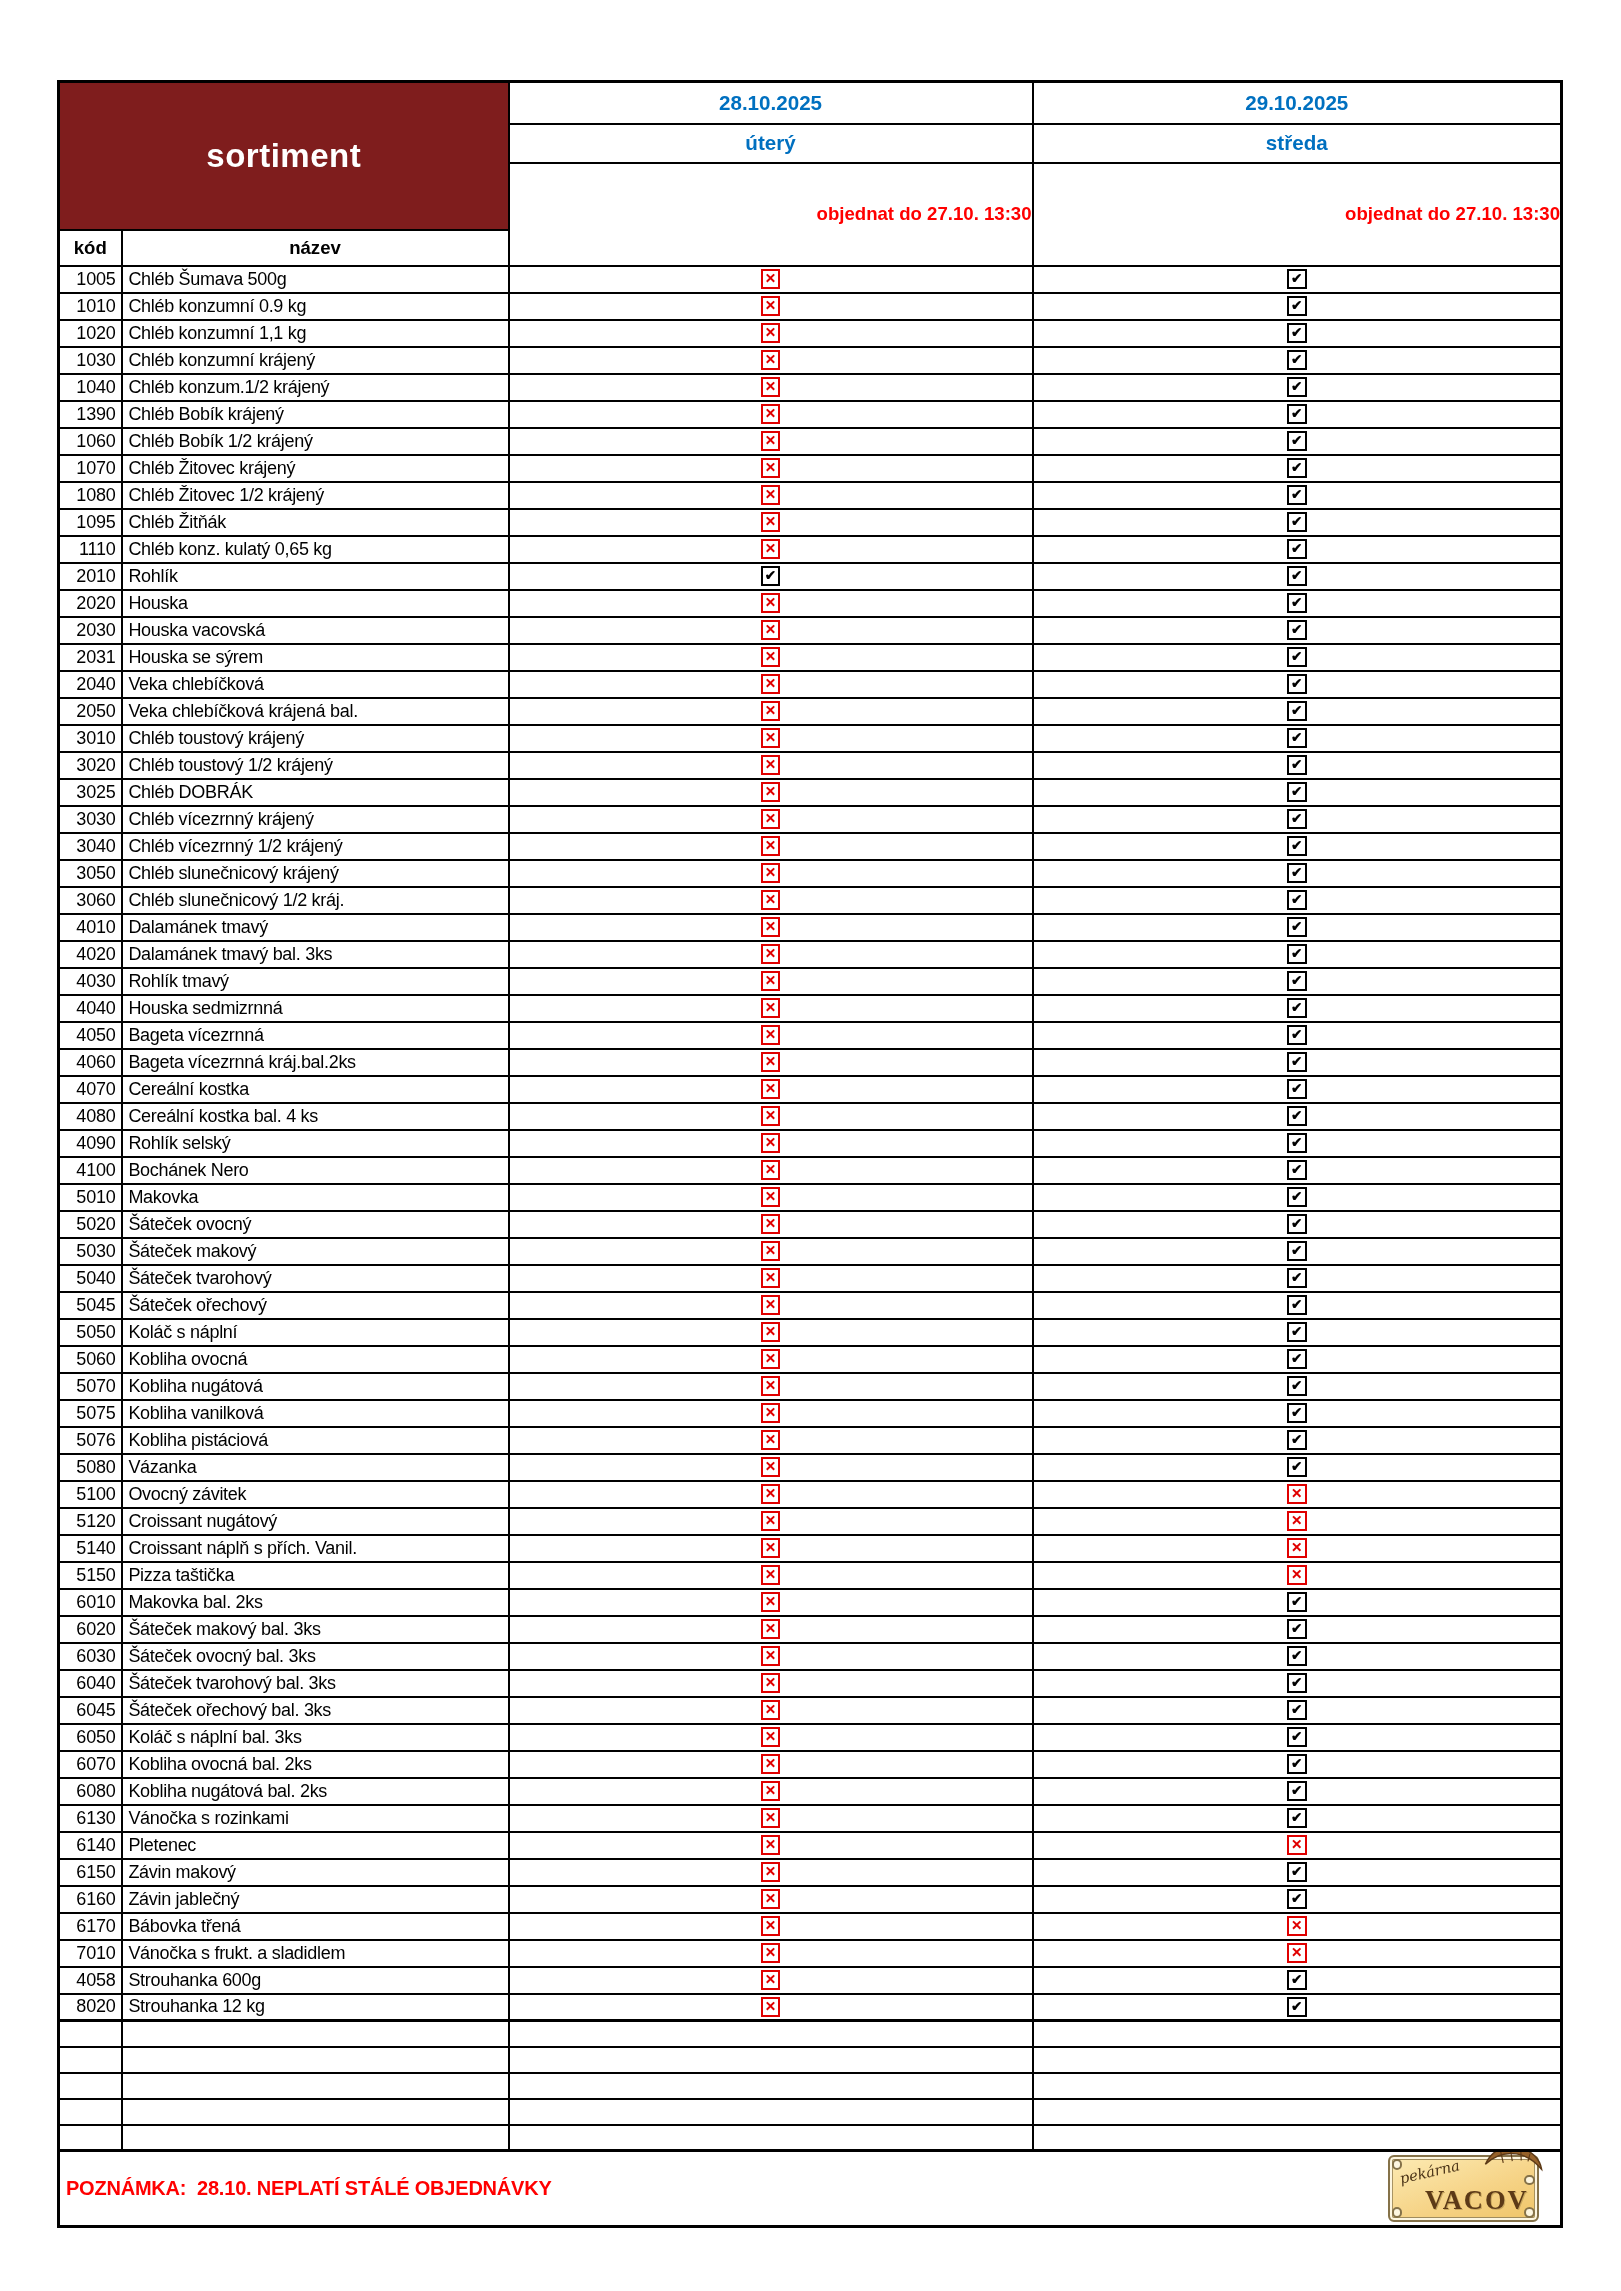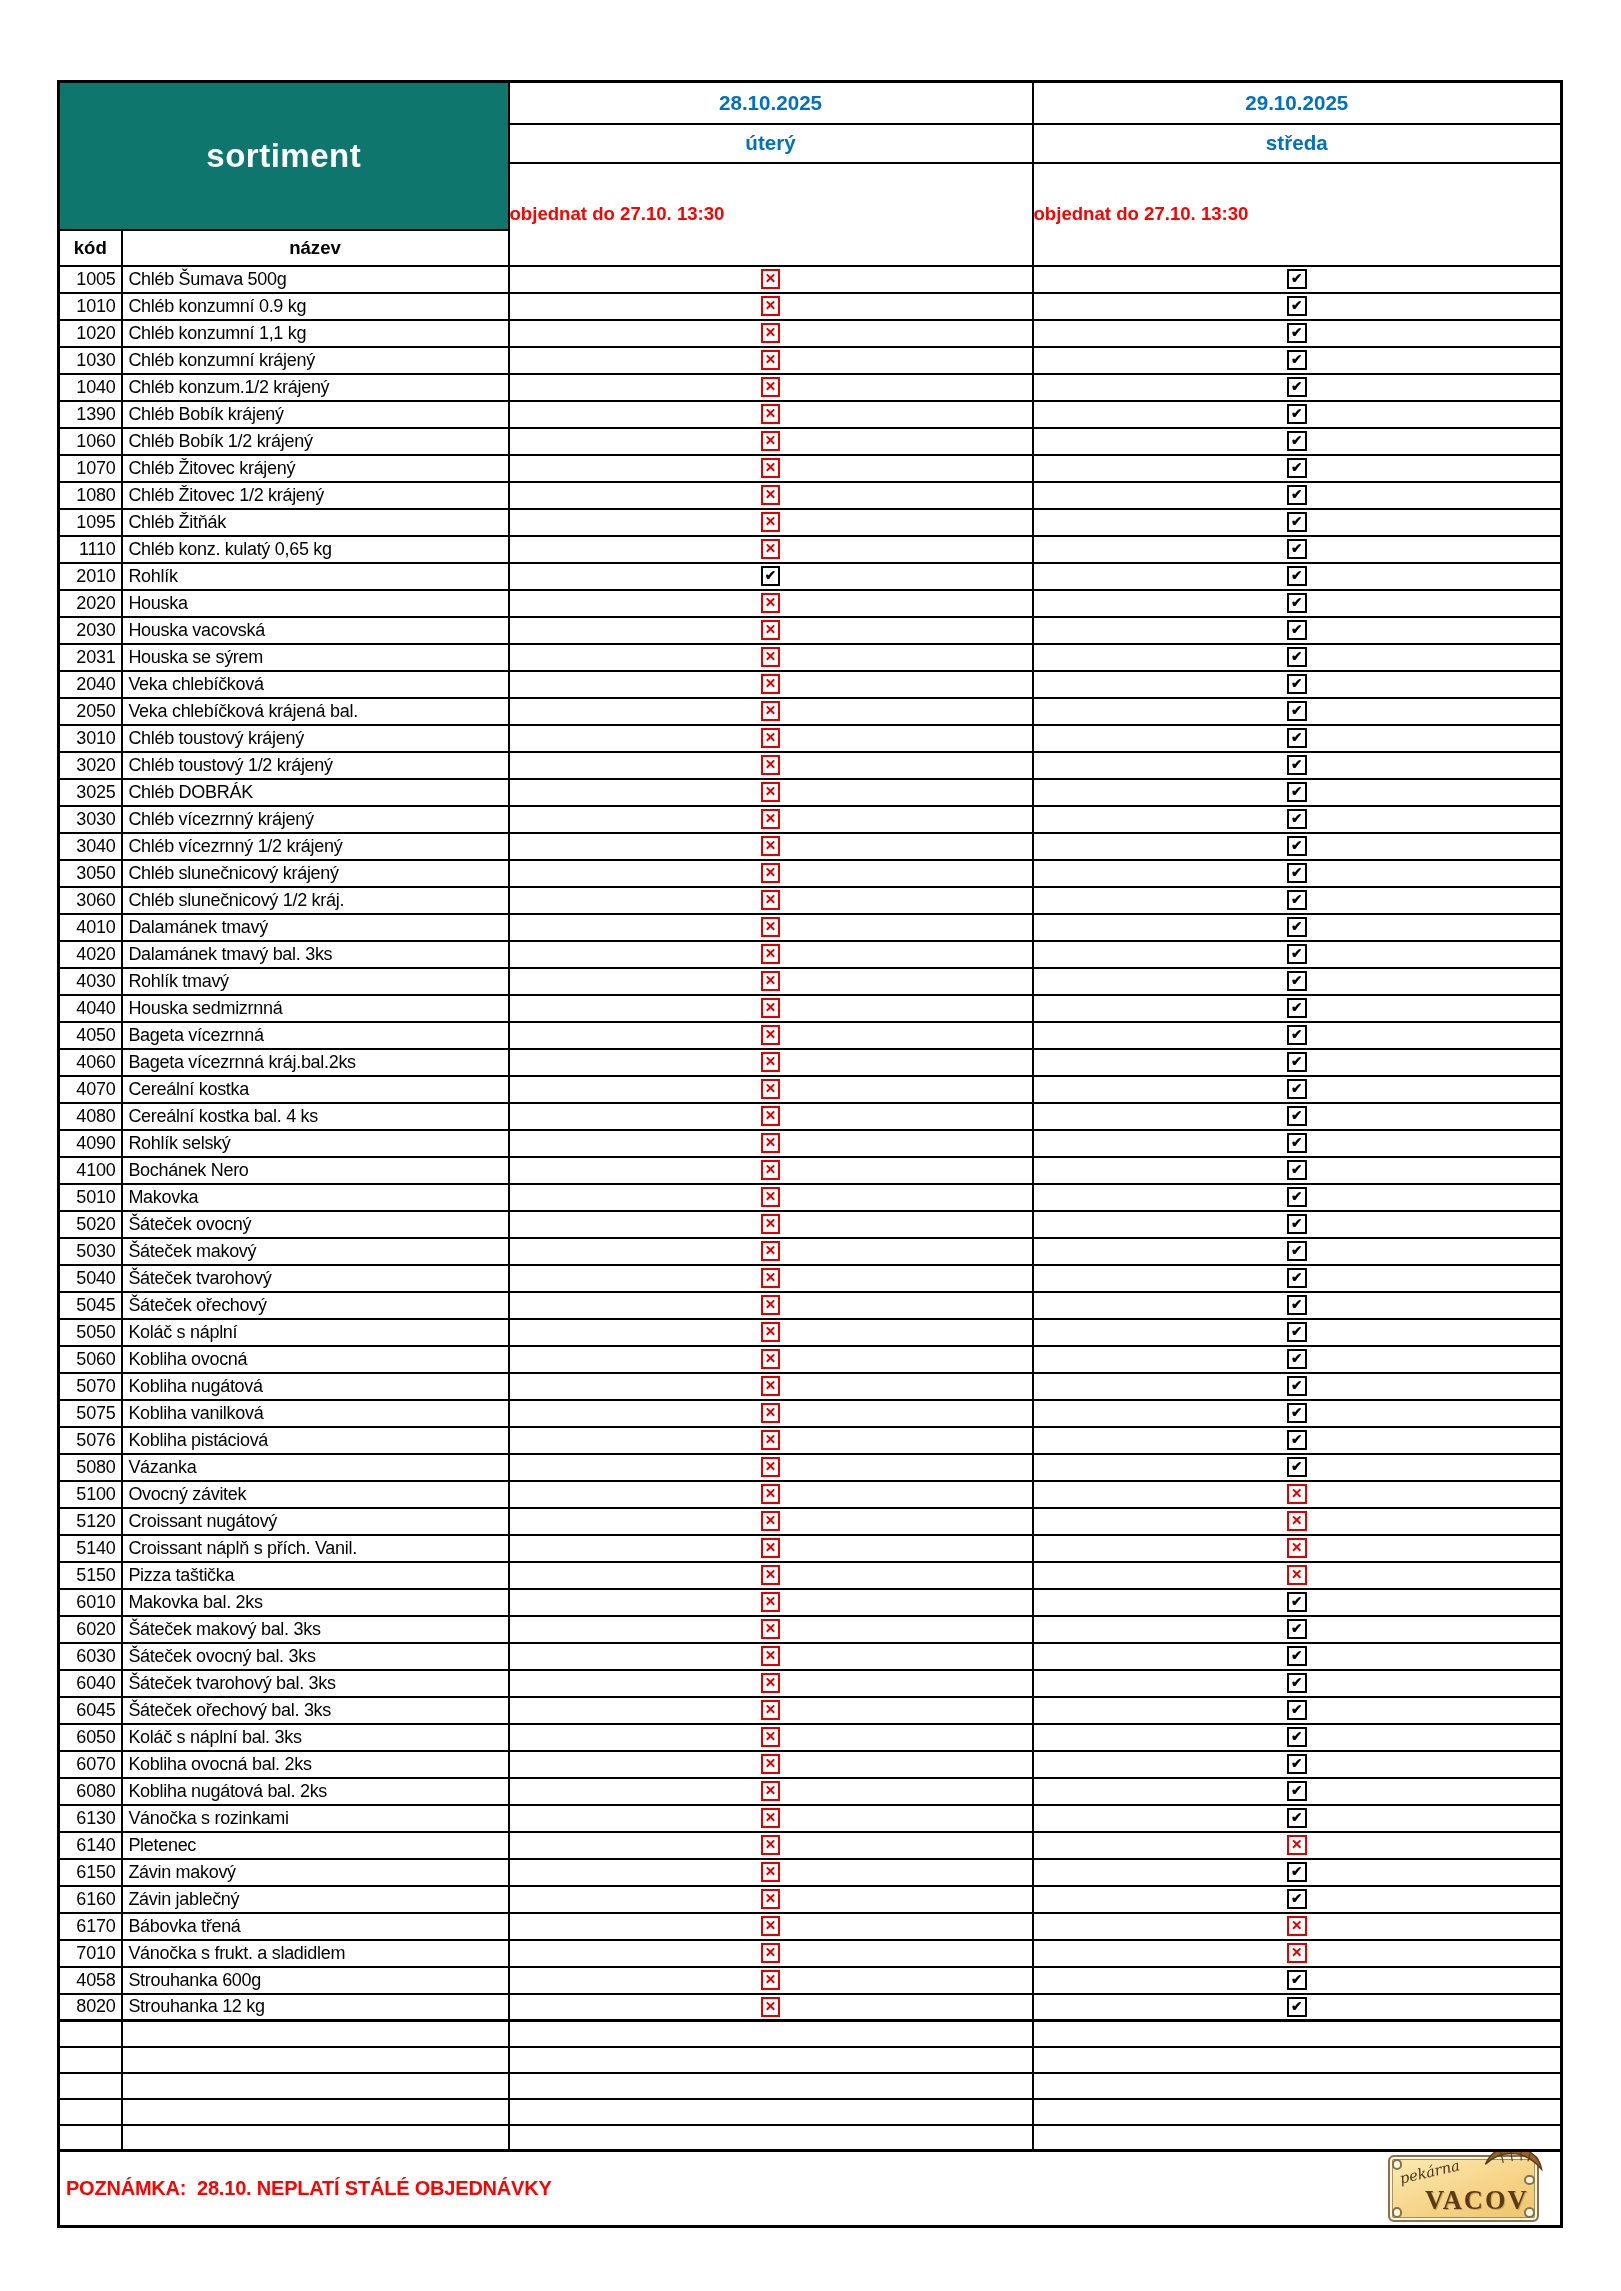--- a/index.html
+++ b/index.html
@@ -8,24 +8,24 @@
   table.order{position:absolute;left:57px;top:80px;width:1504px;
         border-collapse:collapse;table-layout:fixed;
         border:3.9px solid #000;}
   td{border:2px solid #000;padding:0;vertical-align:middle;overflow:hidden;}
 
   
   tr.h-date{height:42px;}
   tr.h-day{height:39px;padding-left:36px;}
   tr.h-obj{height:67px;}
   tr.h-kn{height:36px;}
-  td.sortiment{background:#0f766e;color:#fff;text-align:center;
+  td.sortiment{background:#7f1d1d;color:#fff;text-align:center;
         font-size:33px;font-weight:bold;letter-spacing:0.5px;}
   td.date-cell,td.day-cell{color:#0070C0;font-weight:bold;font-size:20.6px;text-align:center;}
-  td.obj-cell{color:#FF0000;font-weight:bold;font-size:18.6px;text-align:left;}
+  td.obj-cell{color:#FF0000;font-weight:bold;font-size:18.6px;text-align:right;}
   td.kn-head{font-weight:bold;font-size:18.6px;text-align:center;}
 
   
   tr.prow{height:27px;}
   tr.erow{height:26px;}
   td.code{text-align:right;padding-right:4.9px;font-size:18px;letter-spacing:-0.2px;}
   td.pname{text-align:left;padding-left:5.9px;font-size:18px;letter-spacing:-0.3px;white-space:nowrap;}
   td.cbcell{text-align:center;}
 
   tr.thick-top td{border-top:3.9px solid #000;}

